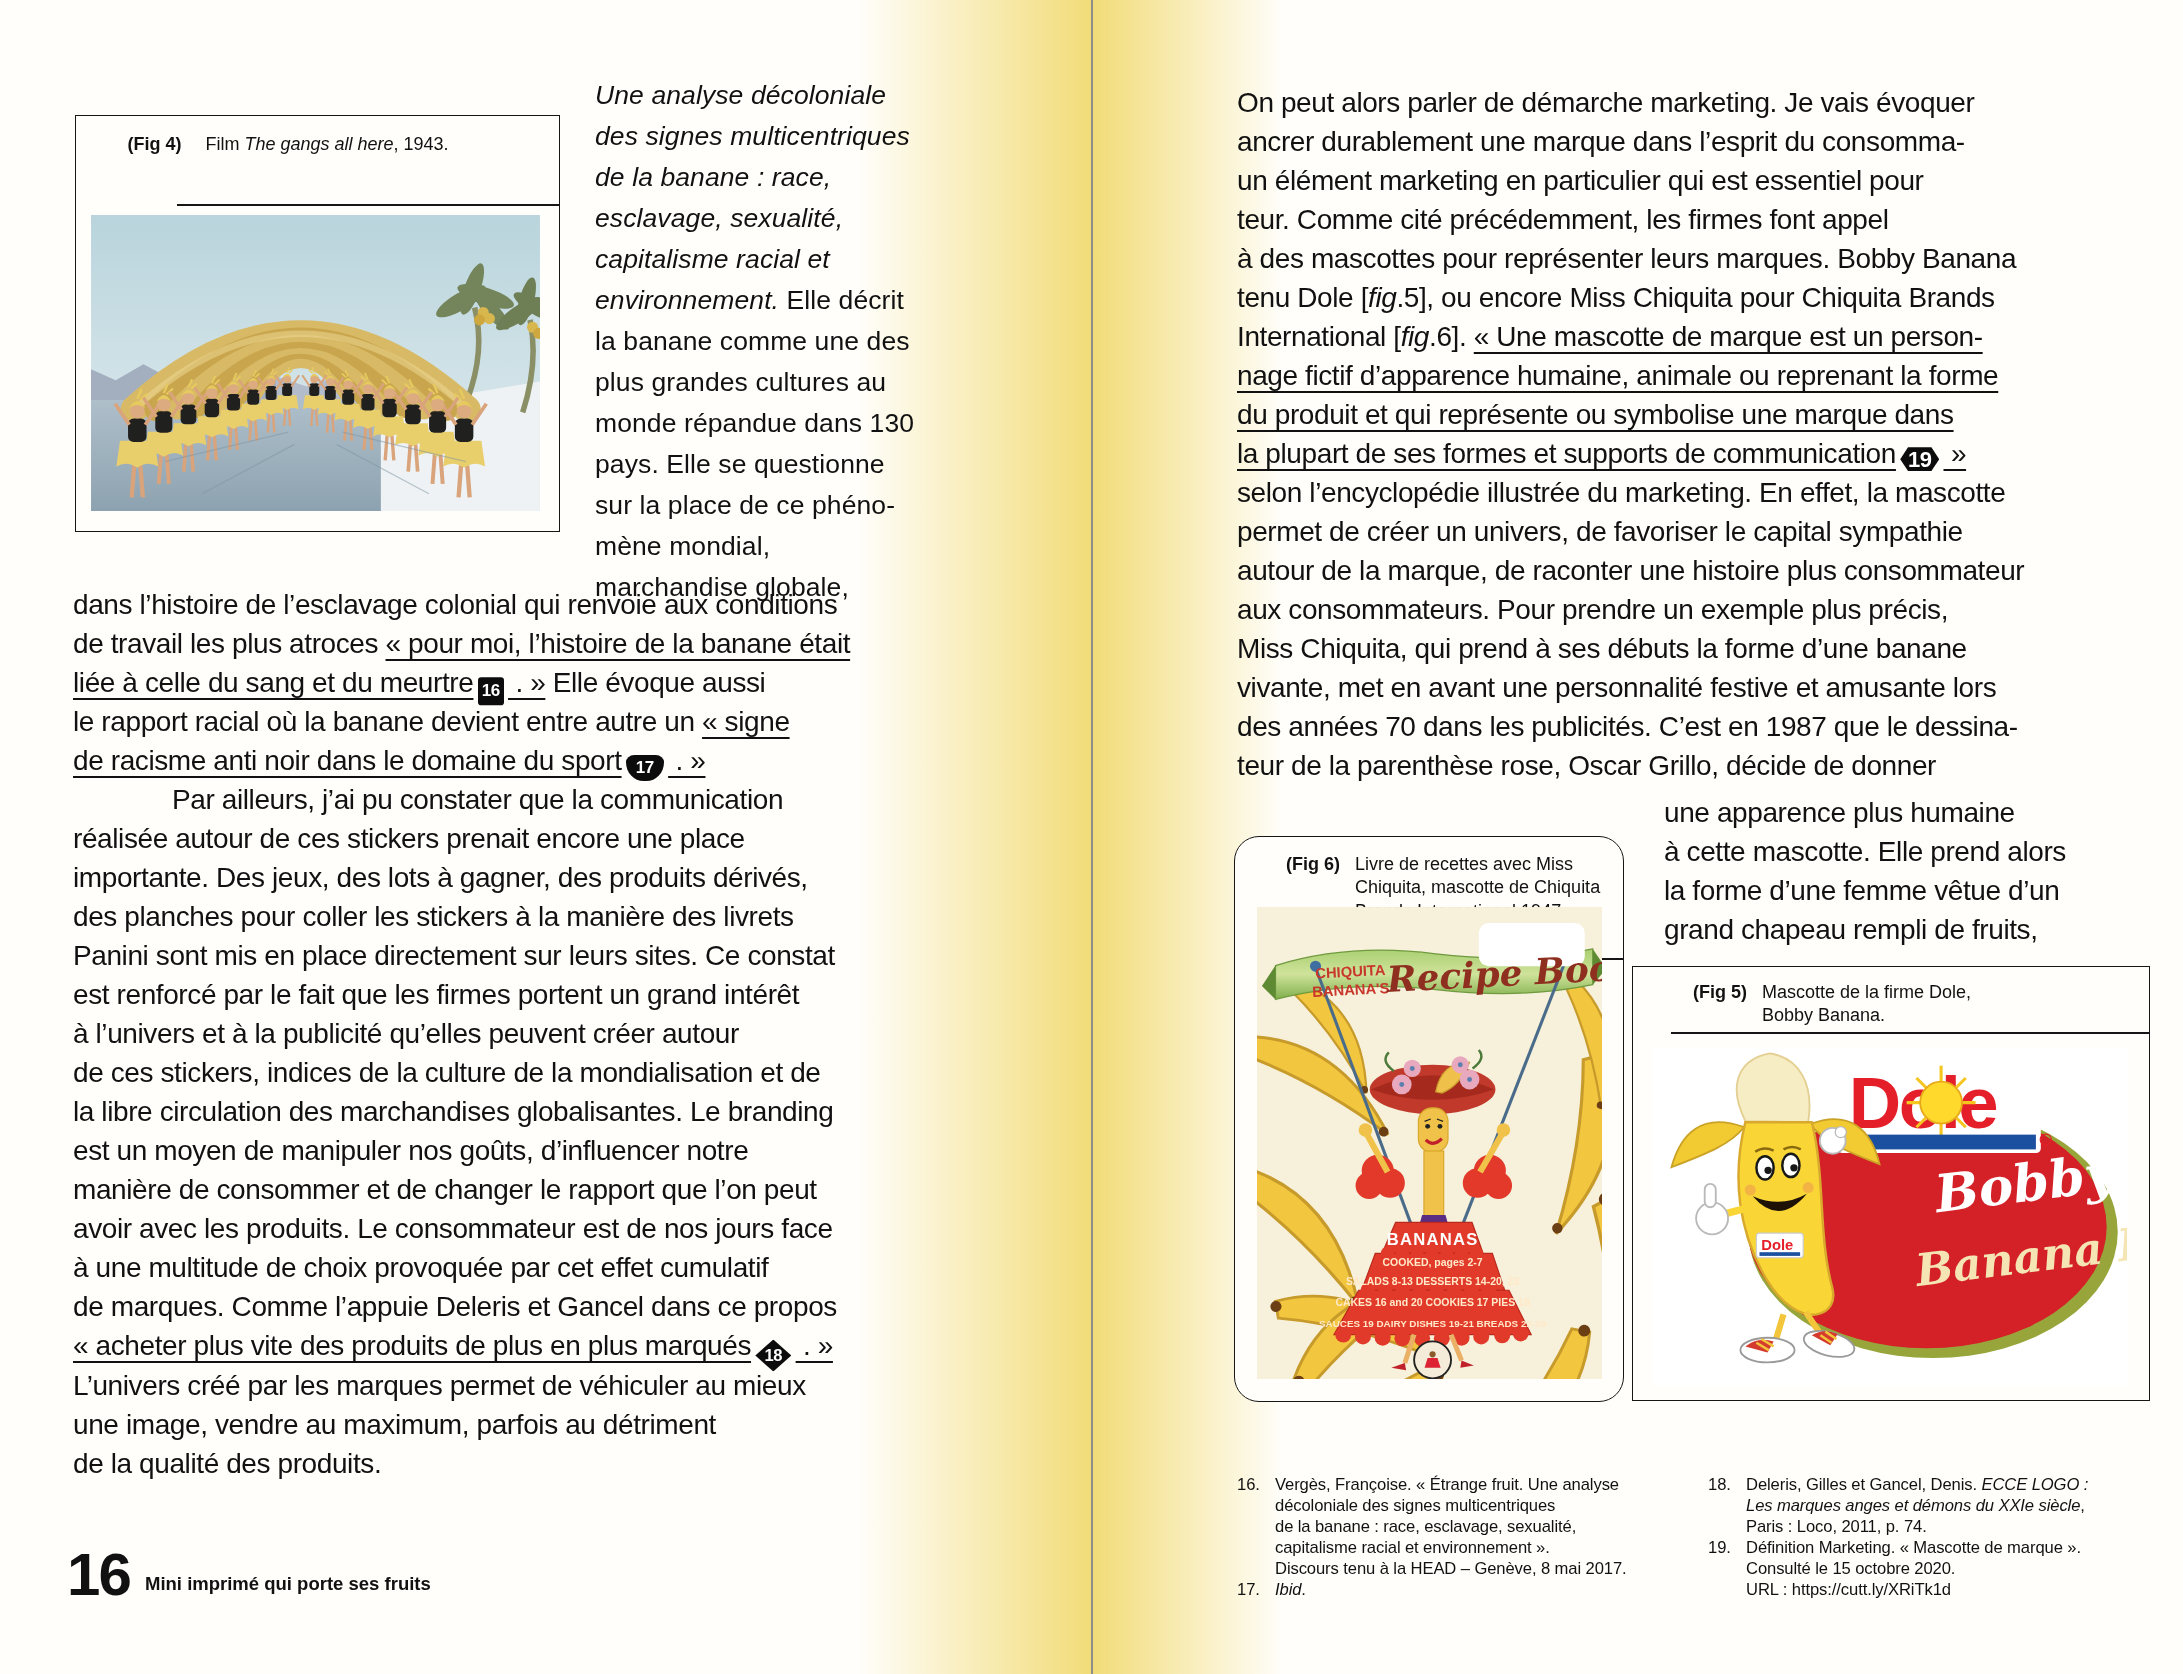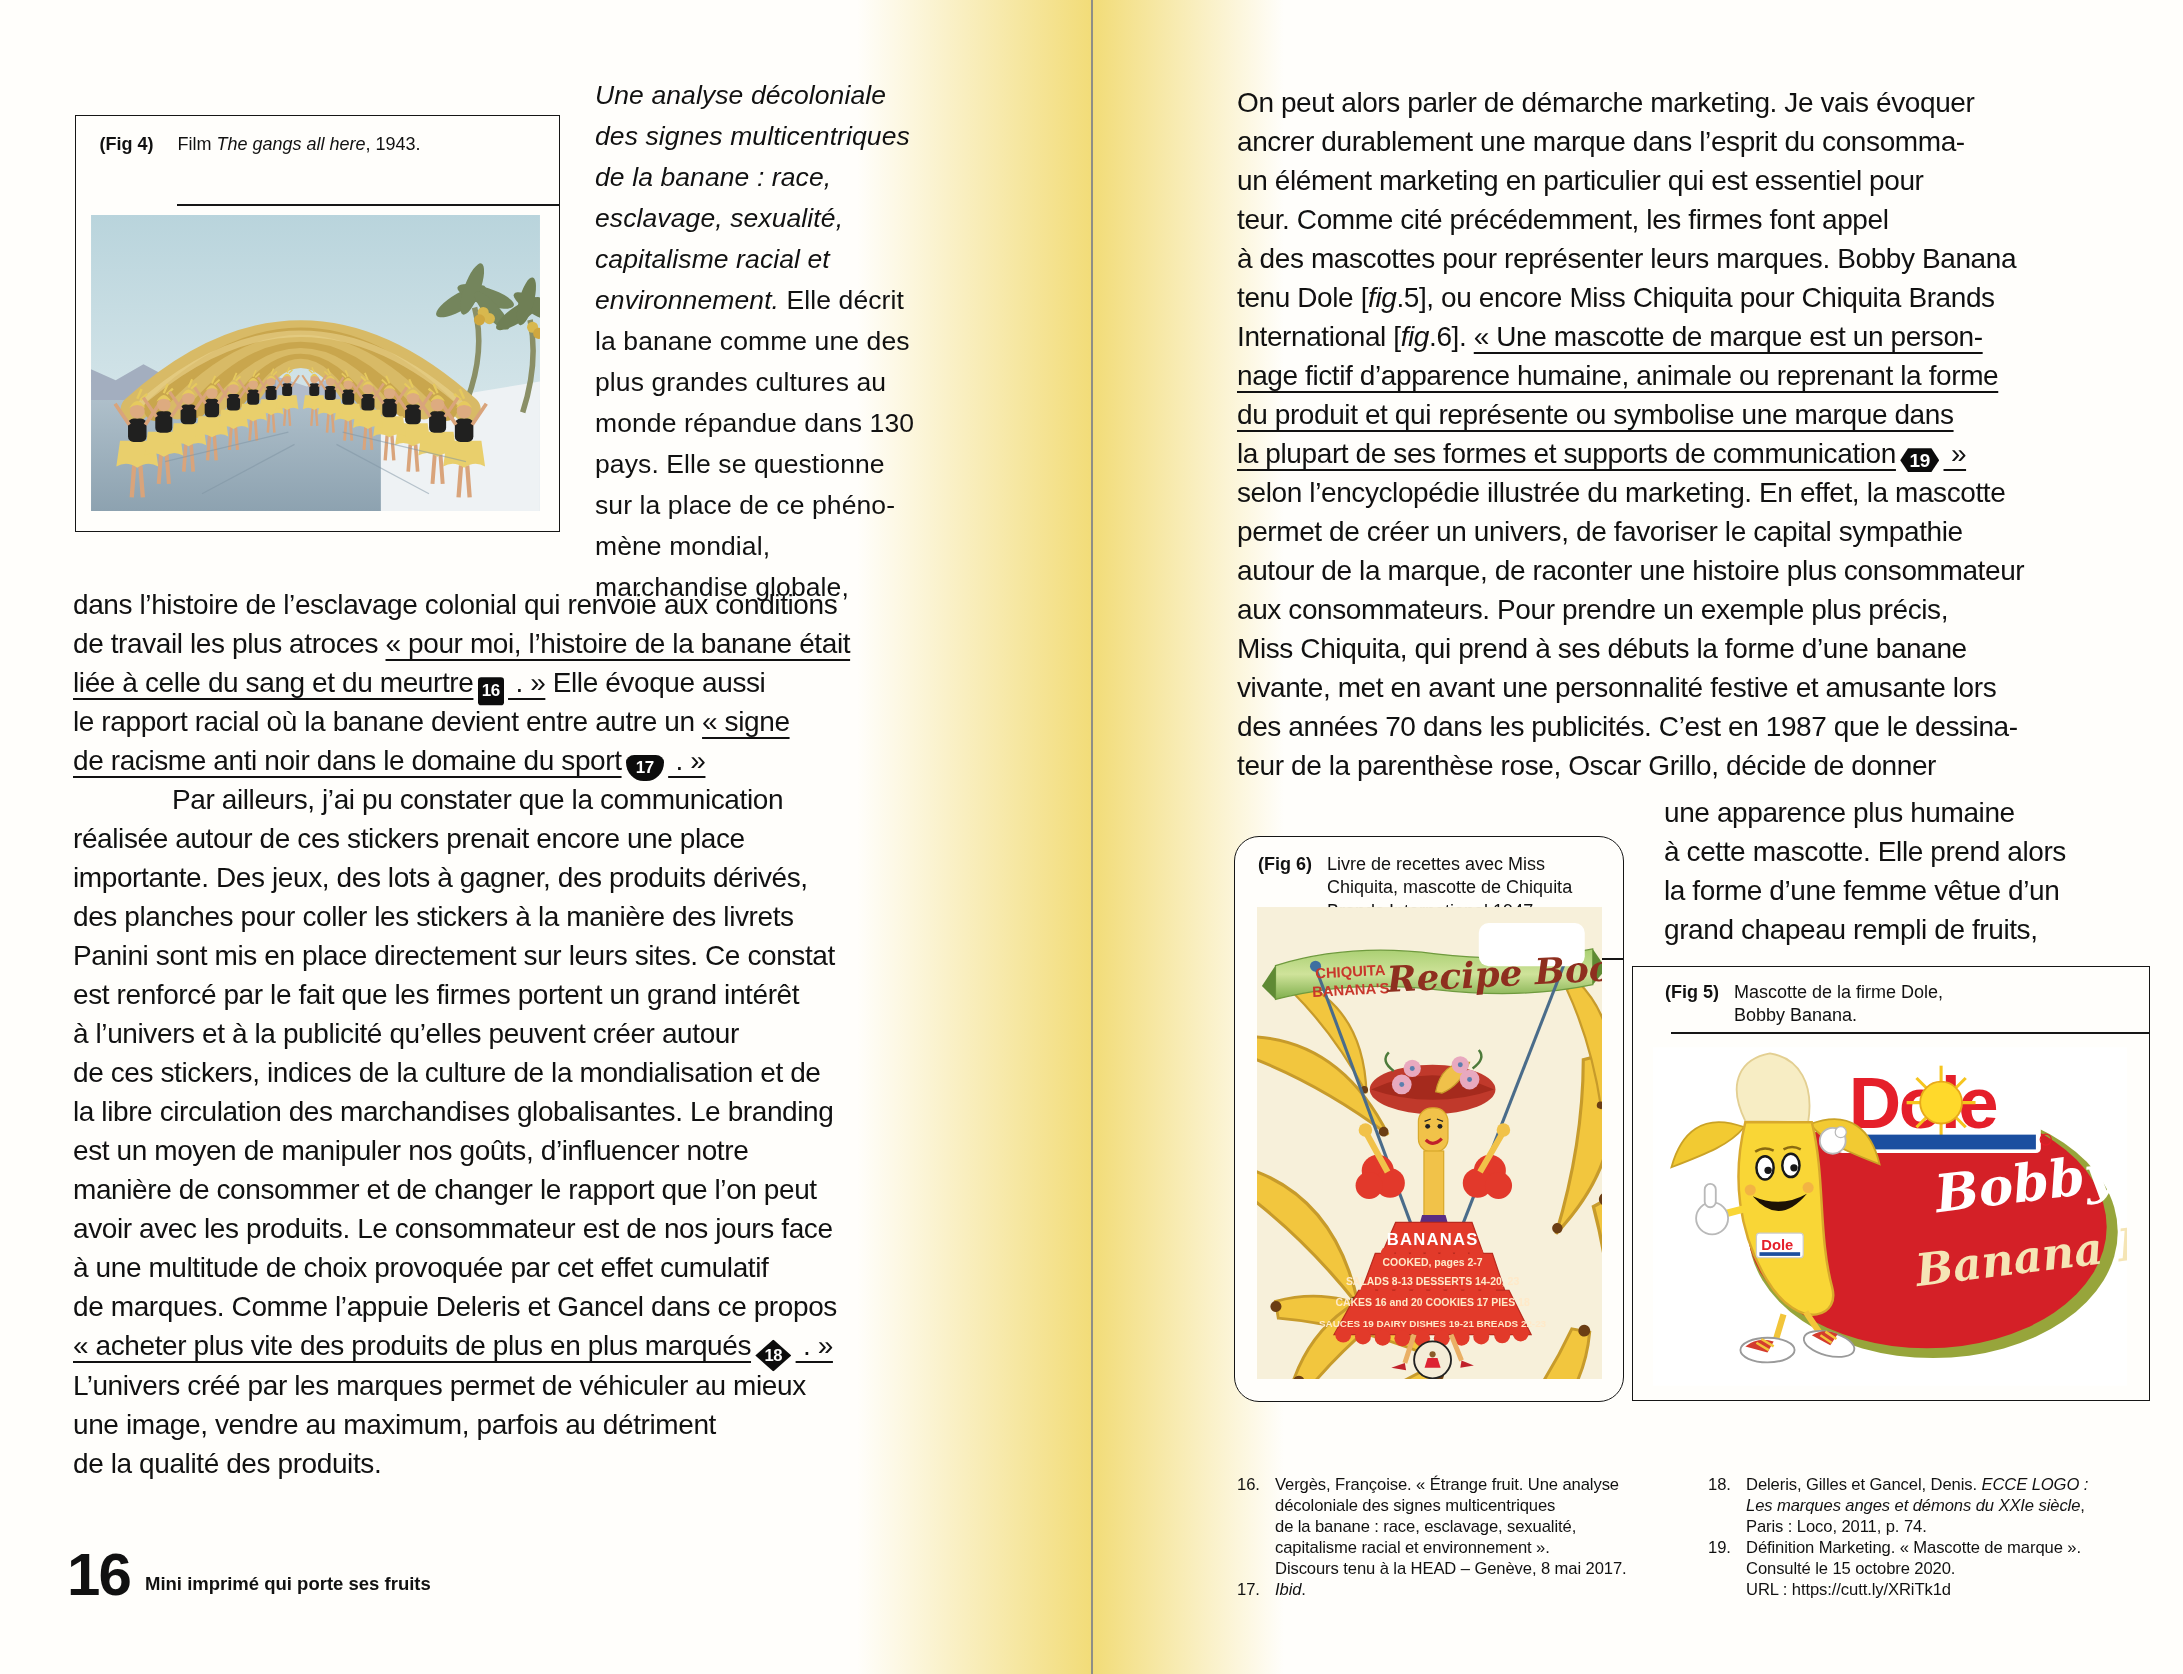--- a/index.html
+++ b/index.html
@@ -16,24 +16,24 @@
   .intro-txt{font-size:26.5px;line-height:41px;letter-spacing:0.1px;}
   .fn-txt{font-size:16.6px;line-height:21px;letter-spacing:-0.1px;}
   .i{font-style:italic;}
   .u{text-decoration:underline;text-decoration-thickness:1.8px;text-underline-offset:6.2px;}
   .ind{padding-left:99px;}
   
   .badge{display:inline-block;background:#0c0c0c;color:#fff;font-weight:700;text-align:center;margin:0 4.3px;}
   .badge-sq{width:26px;height:28px;line-height:28px;font-size:17px;border-radius:3.1px;transform:translateY(4.3px);}
   .badge-shield{width:38px;height:26px;line-height:25px;font-size:17px;border-radius:8.6px 8.6px 18.5px 18.5px/7.4px 7.4px 20px 20px;transform:translateY(3.1px);}
   .badge-dia{width:36px;height:32px;line-height:32px;font-size:16.6px;clip-path:polygon(50% 0,100% 50%,50% 100%,0 50%);transform:translateY(5.5px);}
-  .badge-hex{width:39px;height:27px;line-height:27px;font-size:19px;clip-path:polygon(0 50%,20% 6%,80% 6%,100% 50%,80% 94%,20% 94%);transform:translateY(3.7px);}
+  .badge-hex{width:39px;height:27px;line-height:27px;font-size:22px;clip-path:polygon(0 50%,20% 6%,80% 6%,100% 50%,80% 94%,20% 94%);transform:translateY(3.7px);}
   
   .figbox{position:absolute;border:1.8px solid #161616;background:#fffefb;}
-  .figcap{position:absolute;font-size:18px;line-height:23.4px;}
+  .figcap{position:absolute;font-size:18px;line-height:23.4px;margin-left:28px;}
   .figcap .line{white-space:nowrap;padding-left:0;}
   .figlabel{position:absolute;left:0;top:0;font-weight:600;}
   .figrule{position:absolute;height:1.8px;background:#161616;}
   .figsvg{position:absolute;}
   
   .pagenum{left:67px;top:1545px;font-size:60px;font-weight:700;letter-spacing:-1.8px;line-height:1;}
   .runtitle{left:145px;top:1573px;font-size:18.5px;font-weight:600;line-height:1.2;letter-spacing:0;}
   
   .fnote{position:relative;padding-left:38px;}
   .fnum{position:absolute;left:0;top:0;font-weight:400;}

